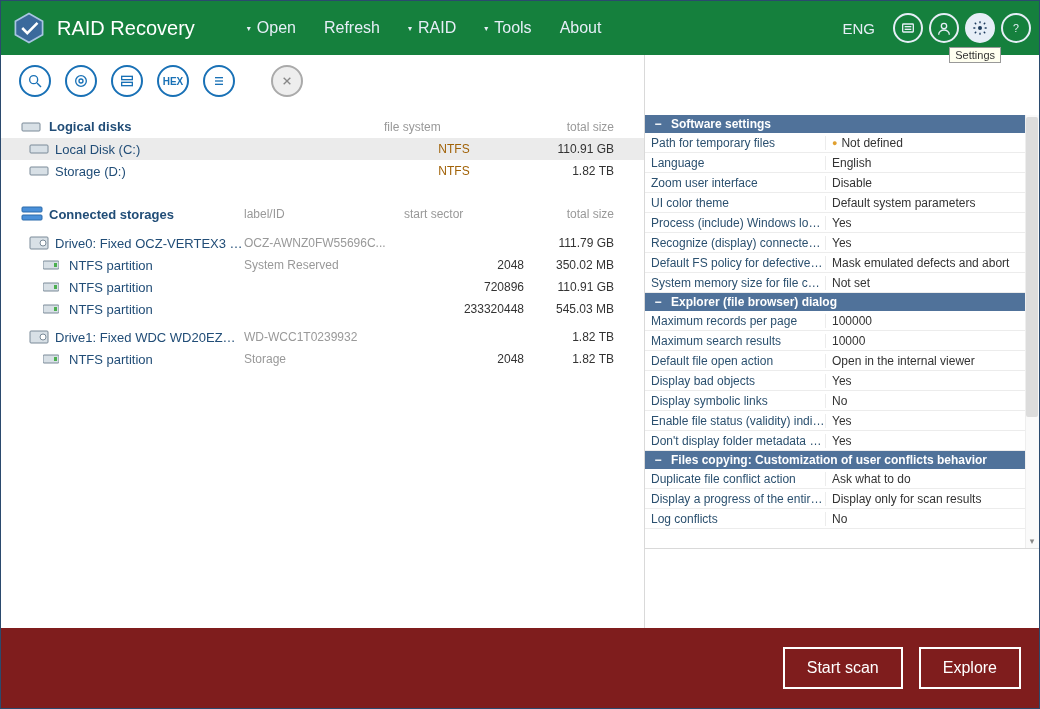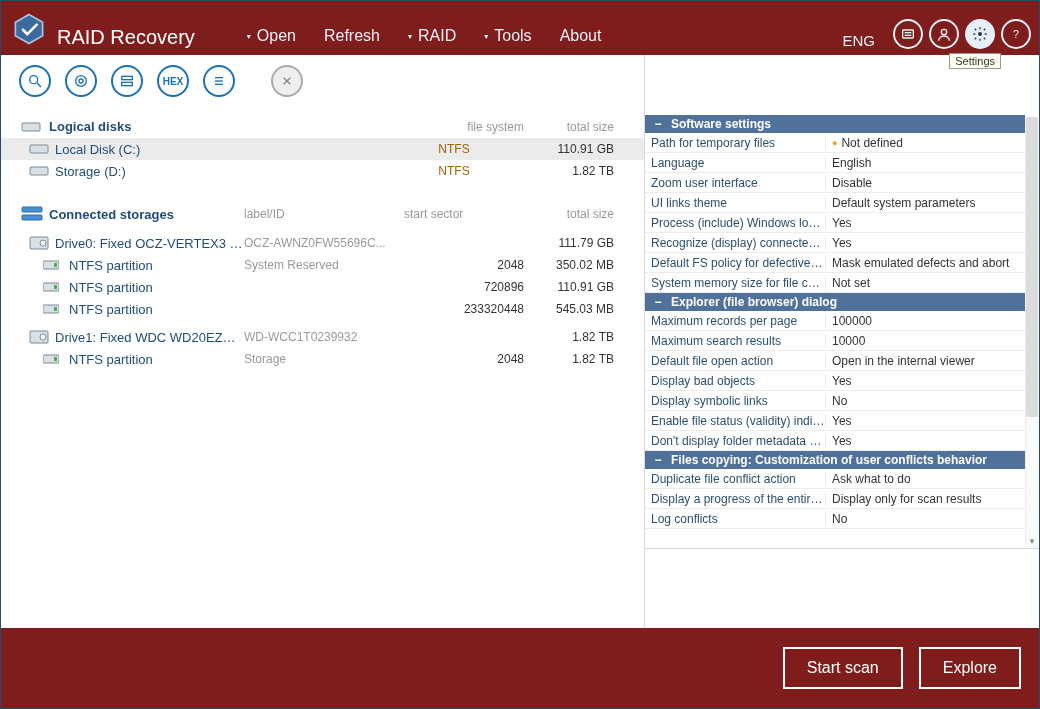--- a/index.html
+++ b/index.html
@@ -1,19 +1,19 @@
 <!DOCTYPE html>
 <html><head>
 <meta charset="utf-8">
 <style>
   * { box-sizing: border-box; margin: 0; padding: 0; font-family: "Segoe UI", Tahoma, sans-serif; }
   body { width: 1040px; height: 709px; background: #fff; display: flex; flex-direction: column; border: 1px solid #2b4a6e; }
 
   
-  .menubar { height: 54px; background: #7f1d1d; display: flex; align-items: flex-end; padding: 6px 8px; color: #fff; }
+  .menubar { height: 54px; background: #15803d; display: flex; align-items: center; padding: 0 8px; color: #fff; }
   .app-logo { width: 40px; height: 40px; margin-right: 8px; display: flex; align-items: center; justify-content: center; }
   .app-logo svg { width: 34px; height: 34px; }
   .app-title { font-size: 20px; font-weight: 400; margin-right: 40px; }
   .menu-items { display: flex; gap: 4px; }
   .menu-item { font-size: 16px; color: #e6eef7; padding: 4px 12px; cursor: pointer; display: flex; align-items: center; gap: 4px; }
   .menu-tri { font-size: 8px; color: #e6eef7; margin-right: 2px; }
   .menubar-spacer { flex: 1; }
   .menu-lang { font-size: 15px; color: #e6eef7; margin-right: 18px; cursor: pointer; }
   .menu-icons { display: flex; gap: 6px; align-items: center; position: relative; }
   .menu-icon-btn { width: 30px; height: 30px; border: 2px solid #e6eef7; border-radius: 50%; display: flex; align-items: center; justify-content: center; cursor: pointer; }
@@ -31,21 +31,21 @@
   .tbtn { width: 32px; height: 32px; border: 2px solid #1971b6; border-radius: 50%; display: flex; align-items: center; justify-content: center; cursor: pointer; color: #1971b6; font-size: 11px; font-weight: bold; }
   .tbtn svg { width: 16px; height: 16px; stroke: #1971b6; fill: none; stroke-width: 2; }
   .tbtn.hex { font-size: 10px; }
   .tbtn.close { border-color: #aaa; color: #888; background: #eee; }
   .tbtn.close svg { stroke: #888; }
 
   .disk-list { flex: 1; overflow-y: auto; font-size: 13px; color: #214d77; }
   .section-head { display: flex; align-items: center; padding: 6px 20px 4px 20px; font-weight: bold; color: #214d77; margin-top: 6px; }
   .section-head .hicon { width: 24px; margin-right: 4px; display:flex; align-items:center; }
   .section-head .cols { margin-left: auto; display: flex; font-weight: normal; color: #999; font-size: 12px; }
-  .col-fs   { width: 140px; text-align: right; }
+  .col-fs   { width: 140px; text-align: left; }
   .col-size { width: 100px; text-align: right; padding-right: 10px; }
   .col-label{ width: 160px; text-align: left; }
   .col-sect { width: 120px; text-align: left; }
   .col-tsz  { width: 100px; text-align: right; padding-right: 10px; }
 
   .row { display: flex; align-items: center; padding: 2px 20px 2px 20px; height: 22px; cursor: pointer; }
   .row.selected { background: #ebebeb; }
   .row .ricon { width: 20px; margin-left: 8px; margin-right: 6px; display:flex; align-items:center; }
   .row .ricon.indent { margin-left: 22px;}
   .row .rname { flex: 1; color: #214d77; white-space: nowrap; overflow: hidden; text-overflow: ellipsis; }
@@ -321,21 +321,21 @@
             <span class="skey">Language</span>
             <span class="sval ">English</span>
             <span class="sarrow">▾</span>
           </div>
         <div class="settings-row">
             <span class="skey">Zoom user interface</span>
             <span class="sval ">Disable</span>
             <span class="sarrow">▾</span>
           </div>
         <div class="settings-row">
-            <span class="skey">UI links theme</span>
+            <span class="skey">UI color theme</span>
             <span class="sval ">Default system parameters</span>
             <span class="sarrow">▾</span>
           </div>
         <div class="settings-row">
             <span class="skey">Process (include) Windows logical ...</span>
             <span class="sval ">Yes</span>
             <span class="sarrow">▾</span>
           </div>
         <div class="settings-row">
             <span class="skey">Recognize (display) connected me...</span>

